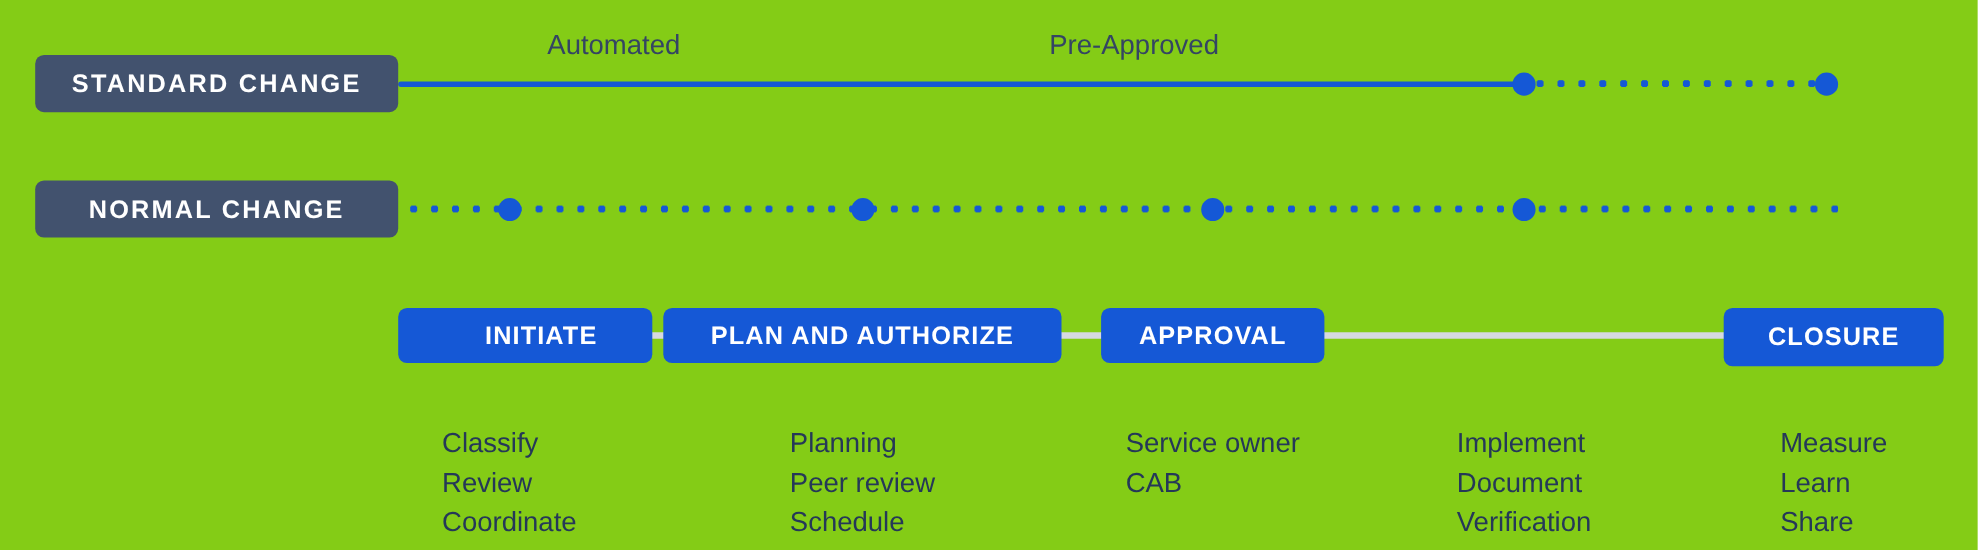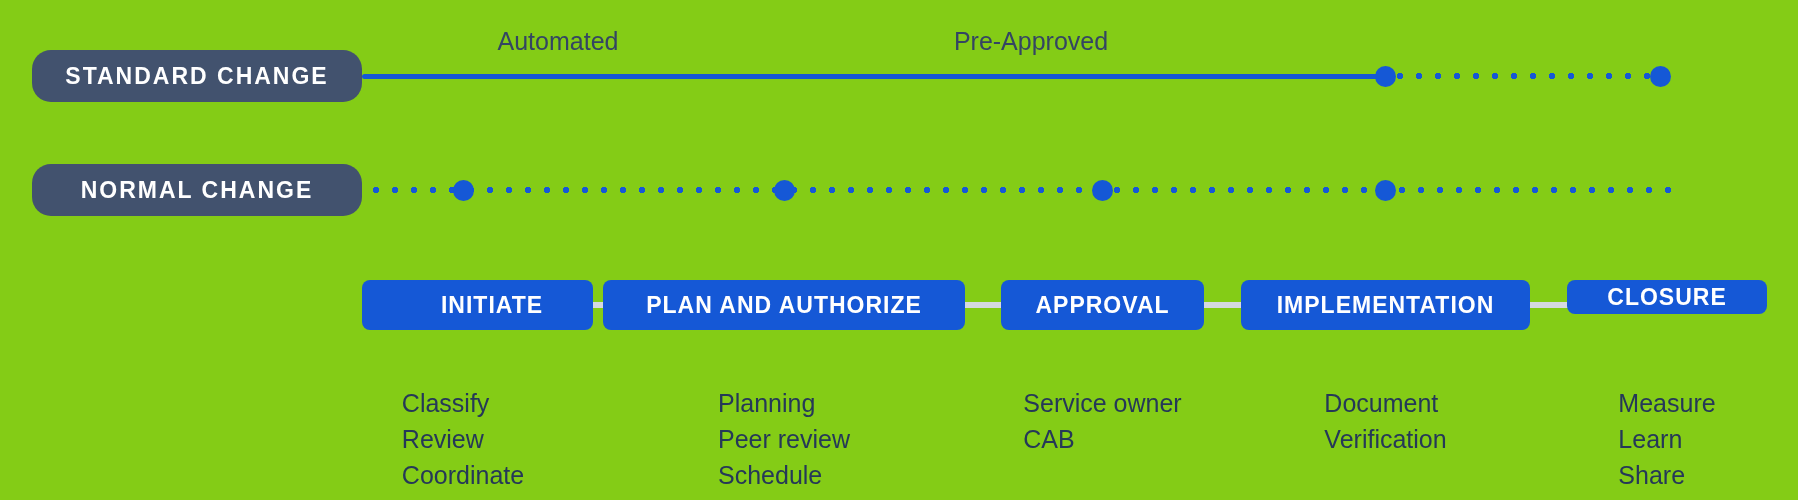--- a/index.html
+++ b/index.html
@@ -22,21 +22,21 @@
   .lane-box {
     position: absolute;
     display: flex;
     align-items: center;
     justify-content: center;
     background: #42526E;
     color: #ffffff;
     font-size: 23px;
     font-weight: 700;
     letter-spacing: 2px;
-    border-radius: 19px;
+    border-radius: 8px;
     white-space: nowrap;
     z-index: 2;
   }
   .solid-line {
     position: absolute;
     height: 5px;
     background: #1558D6;
     border-radius: 3px;
     z-index: 1;
   }
@@ -119,24 +119,24 @@
     <div class="task-list" style="left: 784px; top: 357px;">
       <span class="task-item">Planning</span>
       <span class="task-item">Peer review</span>
       <span class="task-item">Schedule</span>
     </div>
     <div class="stage-pill" style="left: 1001px; top: 280px; width: 203px; height: 50px;">APPROVAL</div>
     <div class="task-list" style="left: 1102.5px; top: 357px;">
       <span class="task-item">Service owner</span>
       <span class="task-item">CAB</span>
     </div>
-    <div class="stage-pill" style="left: 1241px; top: 280px; width: 289px; height: 50px;">IMPLEMENTATION</div>
     <div class="task-list" style="left: 1385.5px; top: 357px;">
+      <span class="task-item">Implement</span>
       <span class="task-item">Document</span>
       <span class="task-item">Verification</span>
     </div>
-    <div class="stage-pill" style="left: 1567px; top: 280px; width: 200px; height: 34px;">CLOSURE</div>
+    <div class="stage-pill" style="left: 1567px; top: 280px; width: 200px; height: 53px;">CLOSURE</div>
     <div class="task-list" style="left: 1667px; top: 357px;">
       <span class="task-item">Measure</span>
       <span class="task-item">Learn</span>
       <span class="task-item">Share</span>
     </div>
   </div>
 
 </body></html>

